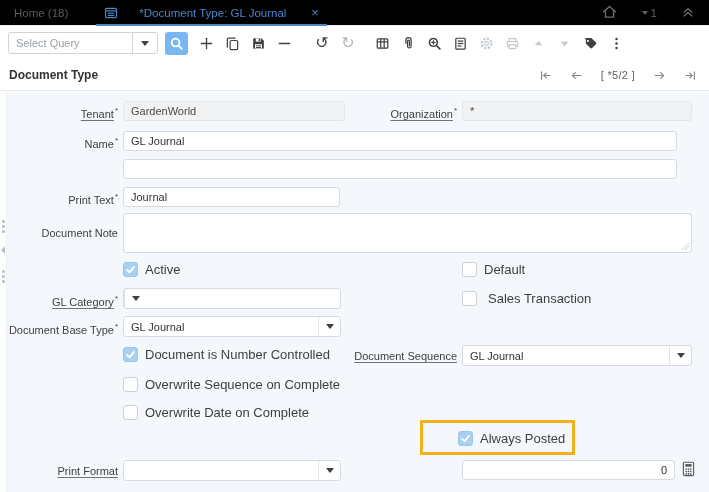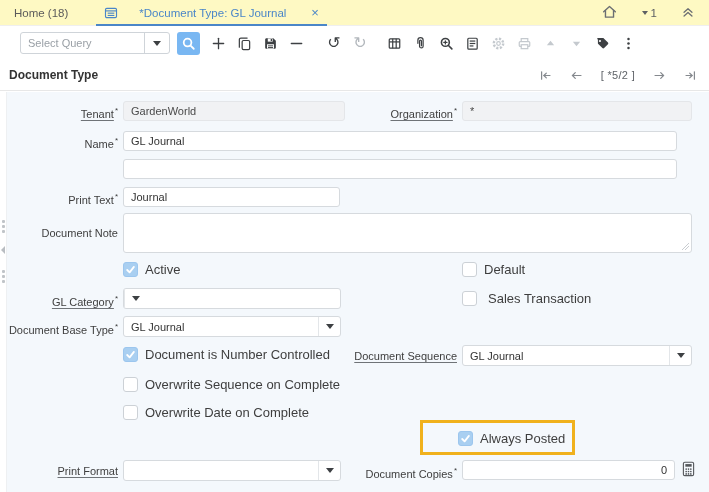--- a/index.html
+++ b/index.html
@@ -1,35 +1,35 @@
 <!DOCTYPE html>
 <html><head>
 <meta charset="utf-8">
 <style>
   * { box-sizing: border-box; margin: 0; padding: 0; }
   html,body { width:709px; height:492px; background:#fff; }
   body { font-family:"Liberation Sans", sans-serif; font-size:11px; color:#3e3e3e; }
   .window { position:relative; width:709px; height:492px; background:#fff; overflow:hidden; }
 
   
-  .tabbar { position:absolute; top:0; left:0; right:0; height:26px; background:#fef9c3;
+  .tabbar { position:absolute; top:0; left:0; right:0; height:26px; background:#000000;
             border-bottom:1px solid #efefef; display:flex; align-items:center; }
   .tab-home { margin-left:14px; color:#5b5b5b; font-size:11.5px; cursor:default; }
   .tab-active { position:relative; margin-left:28px; height:100%; display:flex; align-items:center;
                 gap:21px; padding:0 8px; color:#4a86c8; font-size:11.5px; }
   .tab-active::after { content:""; position:absolute; left:0; right:0; bottom:-1px; height:2px; background:#4a86c8; }
   .tab-close { font-size:13px; line-height:1; margin-left:4px; color:#4a86c8; cursor:pointer; }
   .tabbar-right { margin-left:auto; margin-right:14px; display:flex; align-items:center; gap:24px; color:#6b6e72; }
   .ws { display:flex; align-items:center; gap:3px; font-size:11.5px; color:#5d6064; }
   .caret-sm { width:0; height:0; border-left:3.5px solid transparent; border-right:3.5px solid transparent;
               border-top:4.5px solid #5d6064; }
 
   
   .toolbar { position:absolute; top:26px; left:0; right:0; height:34px; background:#fff;
-             display:flex; align-items:center; padding-left:20px; }
+             display:flex; align-items:center; padding-left:8px; }
   .selectq { width:150px; height:22px; border:1px solid #cfd4d9; border-radius:3px;
              display:flex; align-items:center; background:#fff; }
   .selectq input { border:none; outline:none; flex:1; min-width:0; font:inherit; font-size:11px;
                    color:#444; padding:0 7px; background:transparent; }
   .selectq input::placeholder { color:#9aa0a6; }
   .selectq .dd { width:25px; height:100%; border-left:1px solid #cfd4d9; display:flex;
                  align-items:center; justify-content:center; cursor:pointer; }
   .caret { width:0; height:0; border-left:4px solid transparent; border-right:4px solid transparent;
            border-top:5px solid #3d4043; }
   .tbtn { width:23px; height:23px; margin:0 1.5px; border-radius:3px; display:flex; align-items:center;
@@ -393,23 +393,20 @@
 
     <div class="lbl c1" style="top:369px;">
       <span class="lnk">Print Format</span>
     </div>
     <div class="combo" style="left:123px; top:368px; width:218px;">
       <span class="val"></span>
       <span class="btn">
           <span class="caret"></span>
         </span>
     </div>
-    <div class="lbl c2" style="top:369px;">
-      <span>Document Copies</span><sup class="req">*</sup>
-    </div>
     <input class="fld num" style="left: 462px; top: 368px; width: 213px;" value="0">
     <span class="calcbtn">
       <svg width="13" height="16" viewBox="0 0 14 17" fill="none" stroke="currentColor" stroke-width="1.2">
         <rect x="1.5" y="1.2" width="11" height="14.4" rx="1.5"></rect>
         <rect x="3.6" y="3.2" width="6.8" height="2.8" fill="currentColor" stroke="none"></rect>
         <circle cx="4.5" cy="8.6" r=".9" fill="currentColor" stroke="none"></circle>
         <circle cx="7" cy="8.6" r=".9" fill="currentColor" stroke="none"></circle>
         <circle cx="9.5" cy="8.6" r=".9" fill="currentColor" stroke="none"></circle>
         <circle cx="4.5" cy="11.2" r=".9" fill="currentColor" stroke="none"></circle>
         <circle cx="7" cy="11.2" r=".9" fill="currentColor" stroke="none"></circle>

